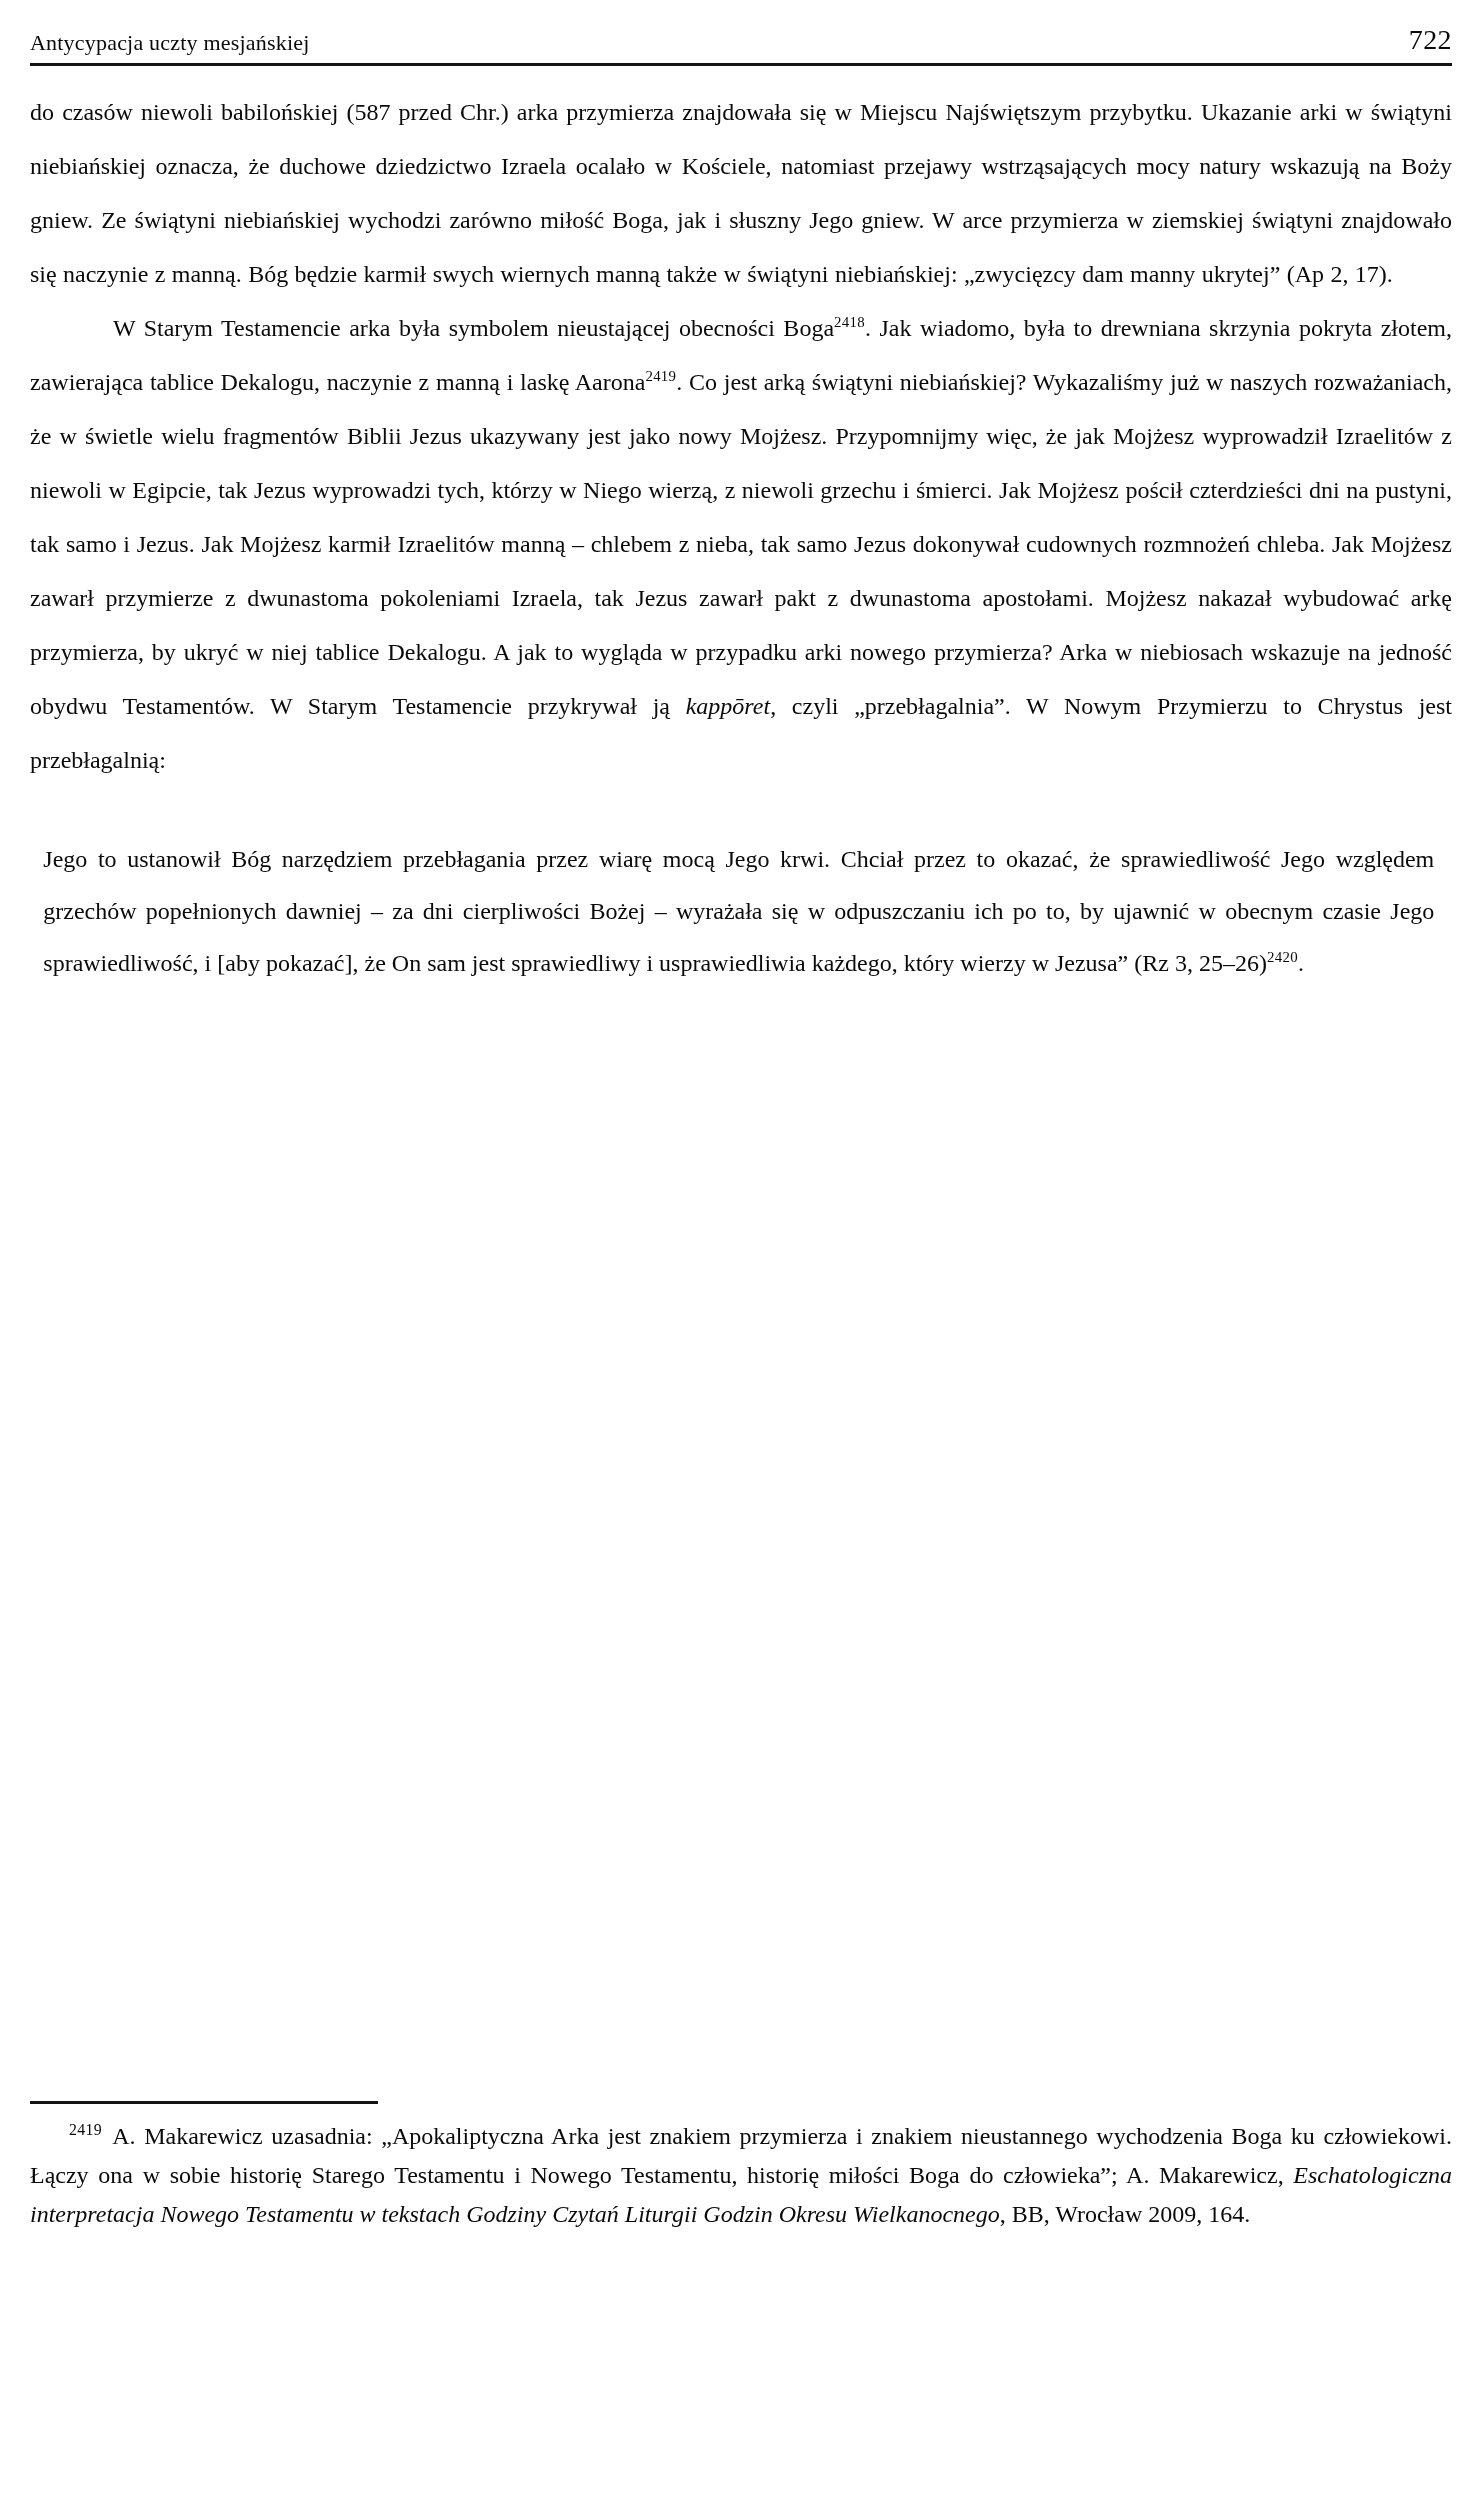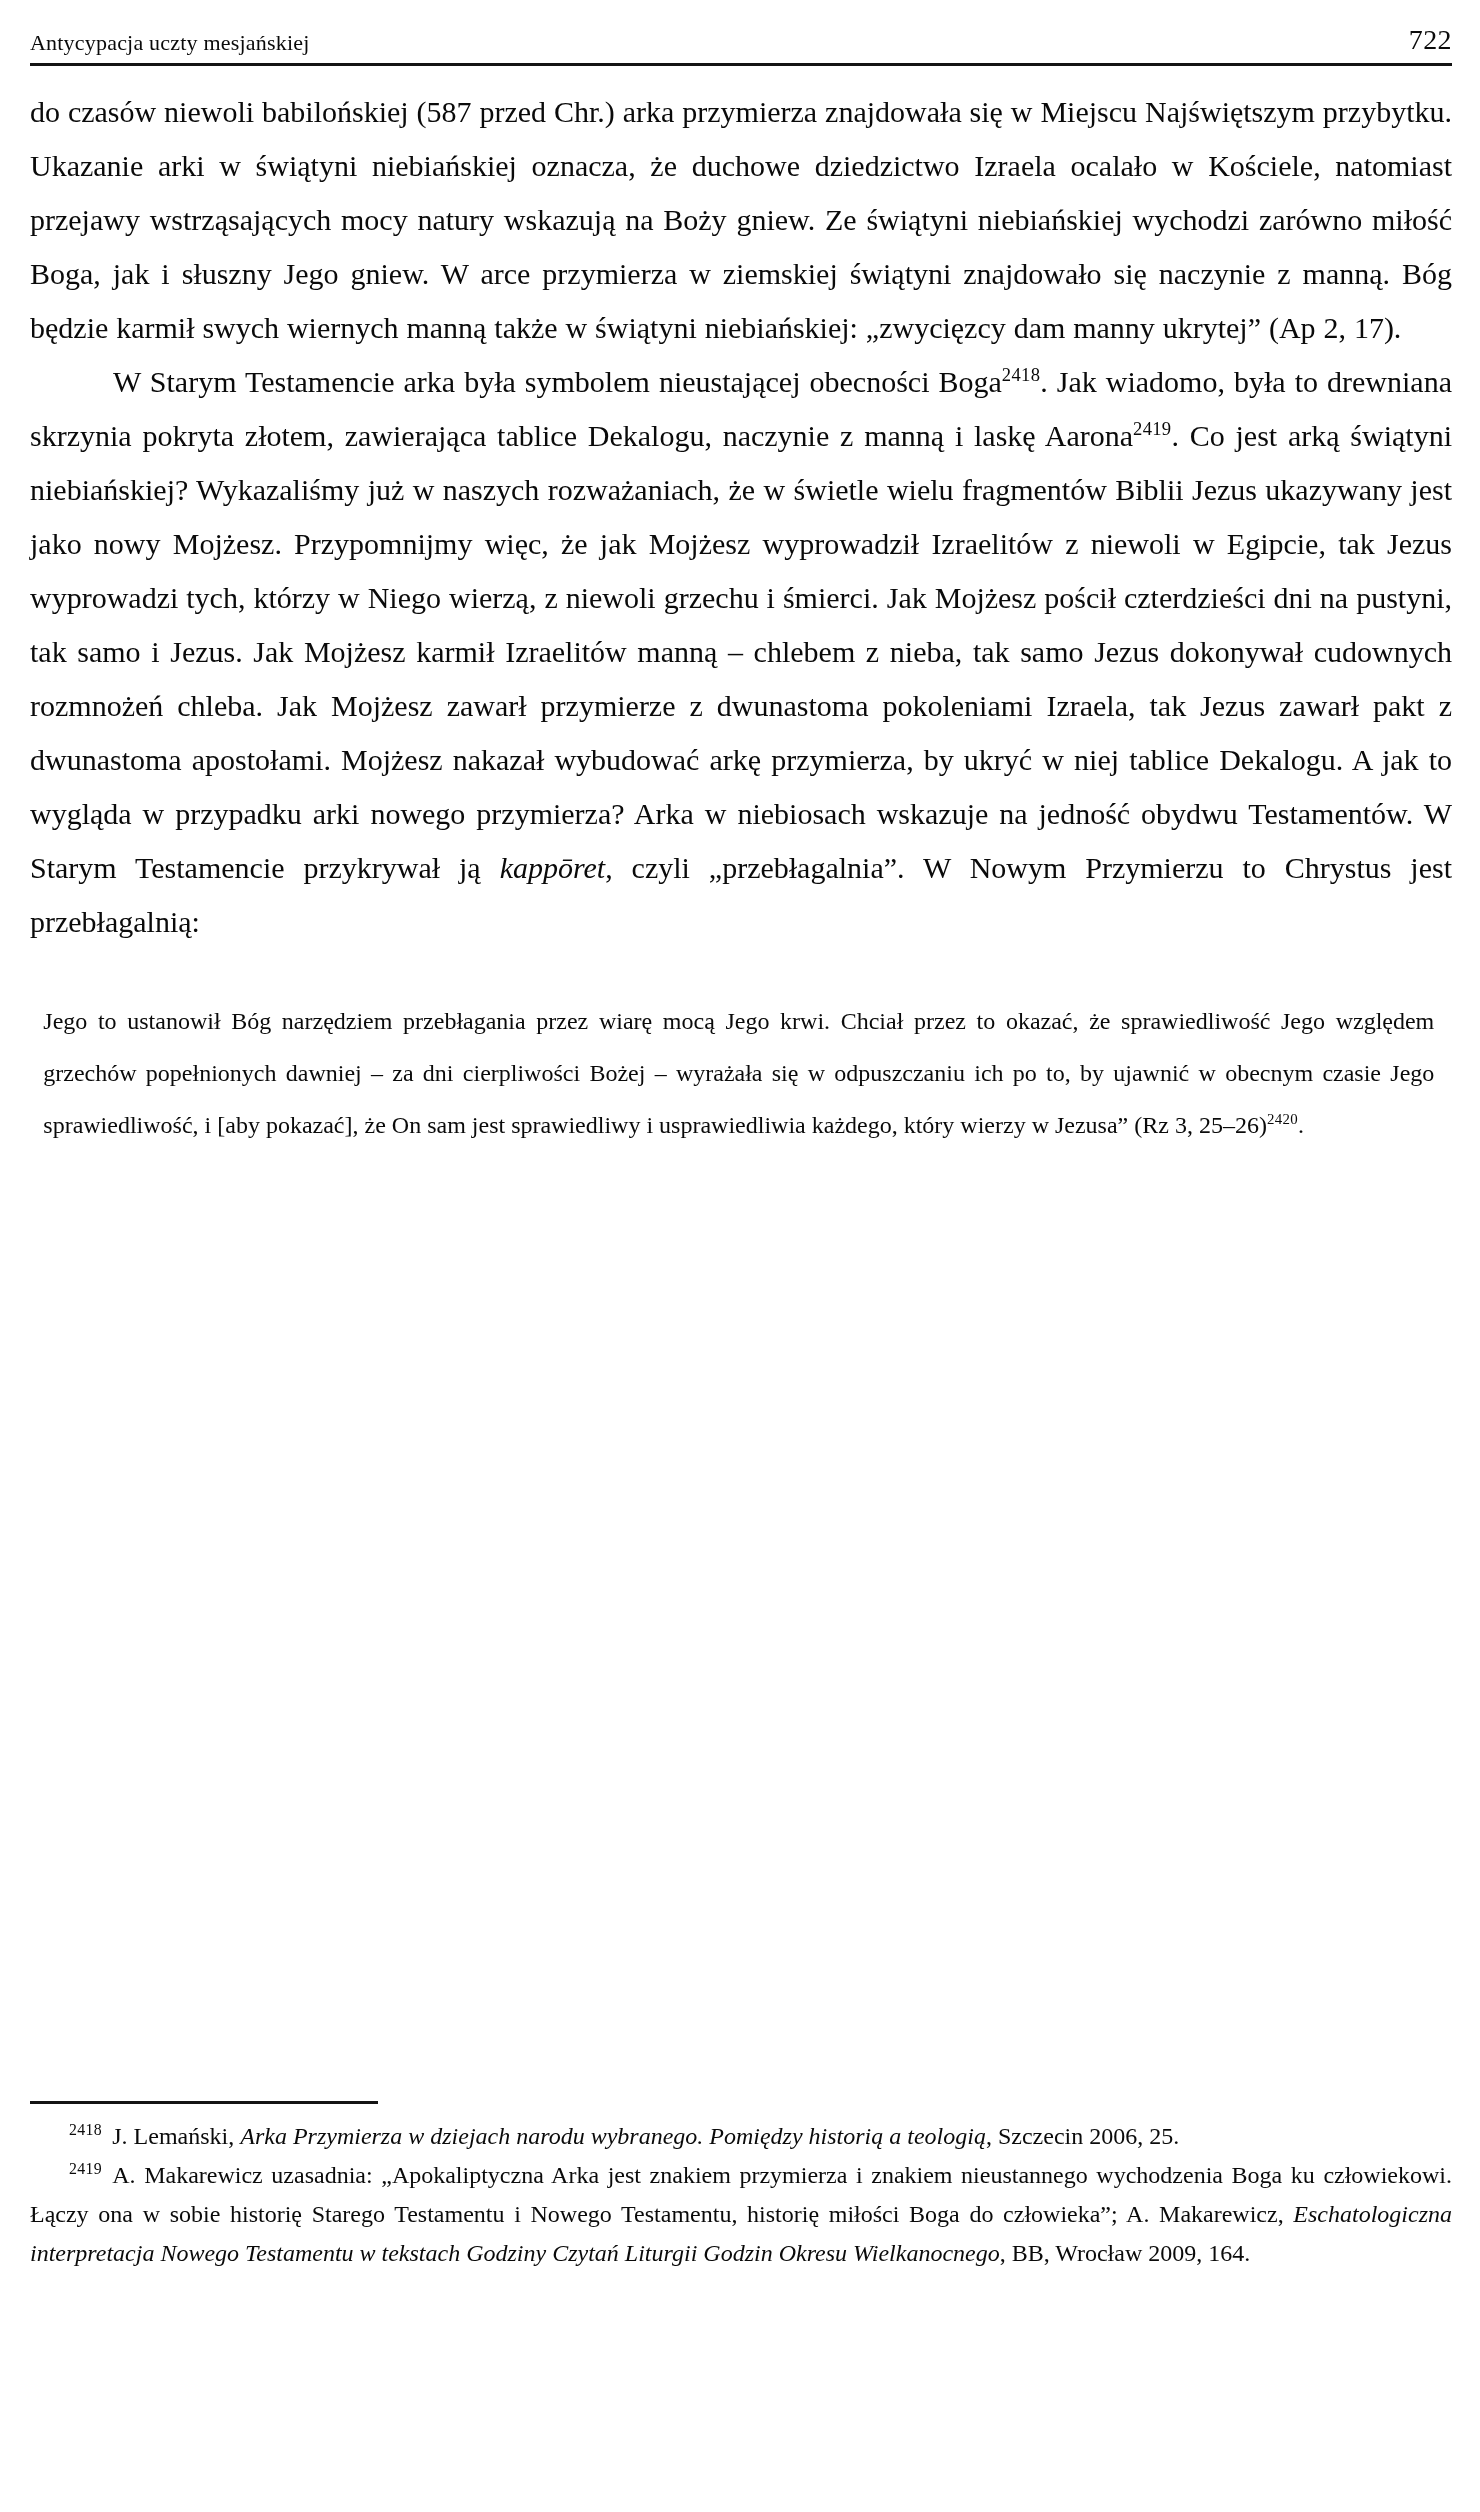--- a/index.html
+++ b/index.html
@@ -57,21 +57,21 @@
 
   
   .textblock {
     position: absolute;
     left: 30px;
     top: 83px;
     width: 1422px;
   }
   p.body {
     margin: 0;
-    font-size: 30px;
+    font-size: 24px;
     line-height: 54px;
     text-align: justify;
     text-justify: inter-word;
     word-spacing: 0.4px;
     hyphens: manual;
   }
   p.body.indent {
     text-indent: 83px;
   }
   p.body.cont {
@@ -148,18 +148,17 @@
     <p class="body indent">W Starym Testamencie arka była symbolem nieustającej obecności Boga<sup class="fnref">2418</sup>. Jak wiadomo, była to drewniana skrzynia pokryta złotem, zawierająca tablice Dekalogu, naczynie z manną i laskę Aarona<sup class="fnref">2419</sup>. Co jest arką świątyni niebiańskiej? Wykazaliśmy już w naszych rozważaniach, że w świetle wielu fragmentów Biblii Jezus ukazywany jest jako nowy Mojżesz. Przypomnijmy więc, że jak Mojżesz wyprowadził Izraelitów z niewoli w Egipcie, tak Jezus wyprowadzi tych, którzy w Niego wierzą, z niewoli grzechu i śmierci. Jak Mojżesz pościł czterdzieści dni na pustyni, tak samo i Jezus. Jak Mojżesz karmił Izraelitów manną – chlebem z nieba, tak samo Jezus dokonywał cudownych rozmnożeń chleba. Jak Mojżesz zawarł przymierze z dwunastoma pokoleniami Izraela, tak Jezus zawarł pakt z dwunastoma apostołami. Mojżesz nakazał wybudować arkę przymierza, by ukryć w niej tablice Dekalogu. A jak to wygląda w przypadku arki nowego przymierza? Arka w niebiosach wskazuje na jedność obydwu Testamentów. W Starym Testamencie przykrywał ją <i class="ital">kappōret</i>, czyli „przebłagalnia”. W Nowym Przymierzu to Chrystus jest przebłagalnią:</p>
 
     <div class="quote-gap-top"></div>
     <blockquote class="quote">
       <p class="quote-line">Jego to ustanowił Bóg narzędziem przebłagania przez wiarę mocą Jego krwi. Chciał przez to okazać, że sprawiedliwość Jego względem grzechów popełnionych dawniej – za dni cierpliwości Bożej – wyrażała się w odpuszczaniu ich po to, by ujawnić w obecnym czasie Jego sprawiedliwość, i [aby pokazać], że On sam jest sprawiedliwy i usprawiedliwia każdego, który wierzy w Jezusa” (Rz 3, 25–26)<sup class="fnref">2420</sup>.</p>
     </blockquote>
   </div>
 
   <div class="rule-notes"></div>
   <div class="notes">
-    <p class="note"><sup class="fnnum">2418</sup>J. Lemański, <i class="ital">Arka Przymierza w dziejach narodu wybranego. Pomiędzy historią a teologią</i>, Szczecin 2006, 25.</p>
     <p class="note"><sup class="fnnum">2419</sup>A. Makarewicz uzasadnia: „Apokaliptyczna Arka jest znakiem przymierza i znakiem nieustannego wychodzenia Boga ku człowiekowi. Łączy ona w sobie historię Starego Testamentu i Nowego Testamentu, historię miłości Boga do człowieka”; A. Makarewicz, <i class="ital">Eschatologiczna interpretacja Nowego Testamentu w tekstach Godziny Czytań Liturgii Godzin Okresu Wielkanocnego</i>, BB, Wrocław 2009, 164.</p>
   </div>
 
 </div>
 
 
 </body></html>

